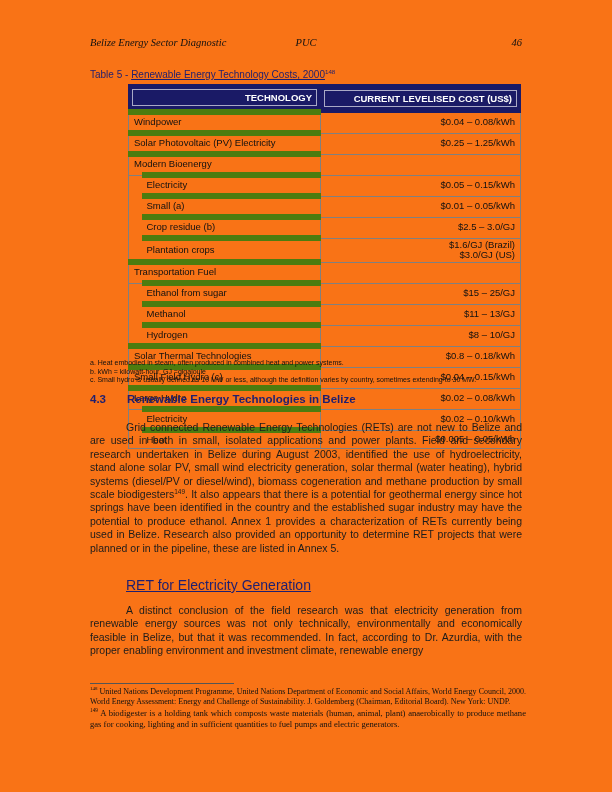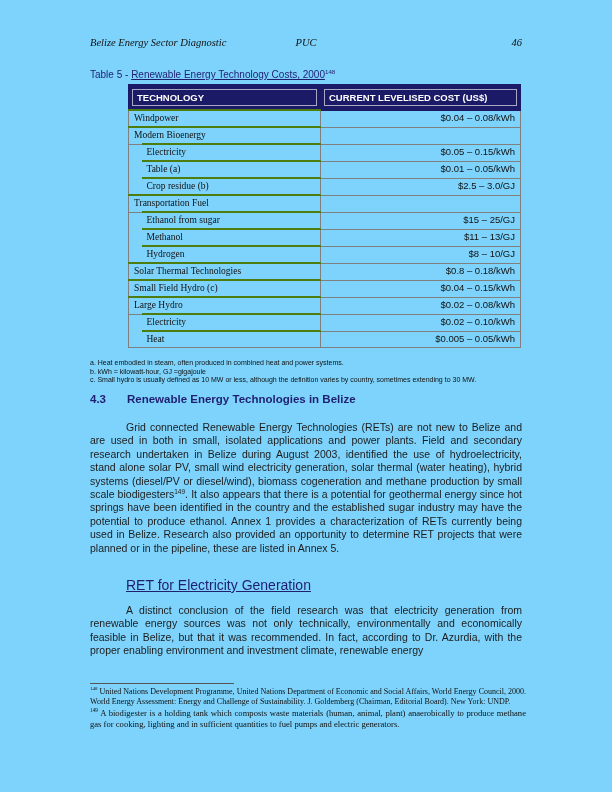--- a/index.html
+++ b/index.html
@@ -1,17 +1,17 @@
 <!DOCTYPE html>
 <html><head>
 <meta charset="utf-8">
 <style>
   html,body{margin:0;padding:0;background:#e8e8e8;}
   .page{
-    position:relative;width:612px;height:792px;background:#7dd3fc;
+    position:relative;width:612px;height:792px;background:#f97316;
     margin:0 auto;overflow:hidden;
     font-family:"Liberation Sans",sans-serif;color:#1c1c1c;
   }
   
   .pg-header{
     position:absolute;top:37px;left:90px;width:432px;
     display:flex;align-items:baseline;
     font-family:"Liberation Serif",serif;font-style:italic;font-size:10.5px;color:#111;
   }
   .pg-header .h-left{flex:1;text-align:left;}
@@ -30,28 +30,28 @@
   table.cost-table{
     position:absolute;top:84px;left:128px;width:392px;
     border-collapse:collapse;table-layout:fixed;
     font-size:9.5px;color:#111;
   }
   table.cost-table col.c-sp{width:13px;}
   table.cost-table col.c-lbl{width:179px;}
   table.cost-table col.c-cost{width:200px;}
   th.hdr{
     background:#1a1a66;border:1px solid #1a1a66;padding:3px;height:18px;
-    text-align:left;vertical-align:middle;
+    text-align:right;vertical-align:middle;
   }
   th.hdr .hdr-inner{
     border:1px solid #a9a9c6;color:#ffffff;font-weight:bold;font-size:9.5px;
     padding:2px 4px;line-height:11px;
   }
   td{height:13px;line-height:10.5px;padding:1px 5px 1px 5px;vertical-align:middle;}
-  td.lbl{border-top:2px solid #4d7c0f;border-bottom:1px solid #808080;font-family:Liberation Serif, serif;}
+  td.lbl{border-top:6px solid #4d7c0f;border-bottom:1px solid #808080;}
   td.sp{border:none;padding:0;}
   td.cost{
     border-top:1px solid #808080;border-bottom:1px solid #808080;
     border-left:1px solid #808080;white-space:pre-line;text-align:right;
   }
   table.cost-table{border:1px solid #808080;}
 
   
   .tbl-notes{
     position:absolute;top:359px;left:90px;width:440px;
@@ -117,37 +117,47 @@
             <div class="hdr-inner">CURRENT LEVELISED COST (US$)</div>
           </th>
       </tr>
     </thead>
     <tbody>
       <tr>
           <td class="lbl" colspan="2">Windpower</td>
           <td class="cost">$0.04 – 0.08/kWh</td>
         </tr>
       <tr>
+          <td class="lbl" colspan="2">Solar Photovoltaic (PV) Electricity</td>
+          <td class="cost">$0.25 – 1.25/kWh</td>
+        </tr>
+      <tr>
           <td class="lbl" colspan="2">Modern Bioenergy</td>
           <td class="cost"></td>
         </tr>
       <tr>
           <td class="sp"></td>
           <td class="lbl">Electricity</td>
           <td class="cost">$0.05 – 0.15/kWh</td>
         </tr>
       <tr>
           <td class="sp"></td>
-          <td class="lbl">Table (a)</td>
+          <td class="lbl">Small (a)</td>
           <td class="cost">$0.01 – 0.05/kWh</td>
         </tr>
       <tr>
           <td class="sp"></td>
           <td class="lbl">Crop residue (b)</td>
           <td class="cost">$2.5 – 3.0/GJ</td>
+        </tr>
+      <tr>
+          <td class="sp"></td>
+          <td class="lbl">Plantation crops</td>
+          <td class="cost">$1.6/GJ (Brazil)
+$3.0/GJ (US)</td>
         </tr>
       <tr>
           <td class="lbl" colspan="2">Transportation Fuel</td>
           <td class="cost"></td>
         </tr>
       <tr>
           <td class="sp"></td>
           <td class="lbl">Ethanol from sugar</td>
           <td class="cost">$15 – 25/GJ</td>
         </tr>

